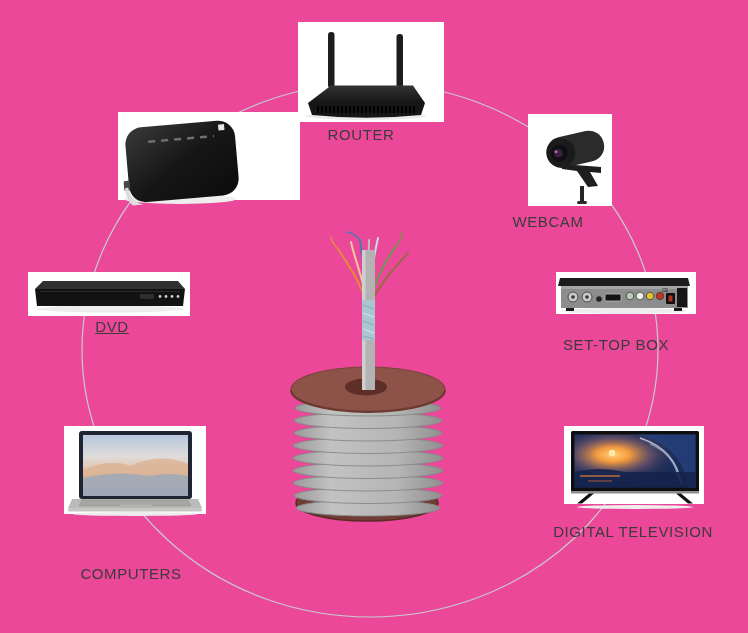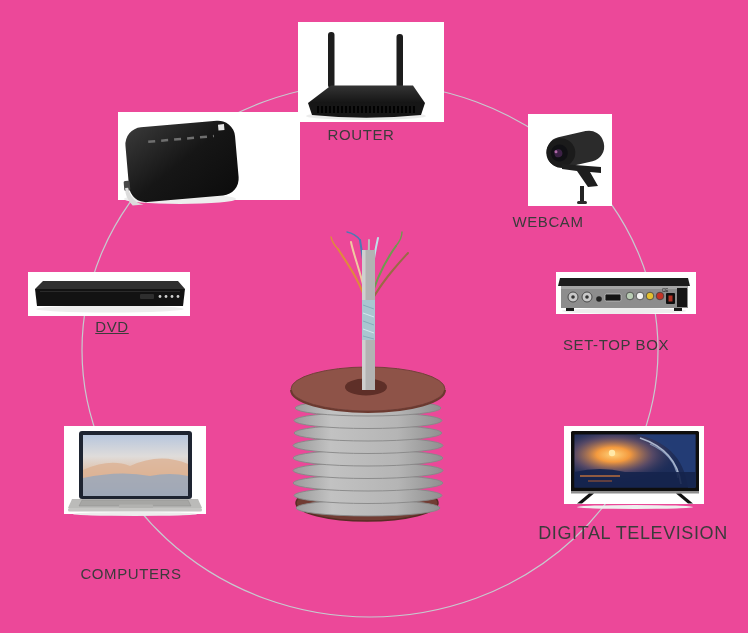--- a/index.html
+++ b/index.html
@@ -6,21 +6,21 @@
   #stage{
     position:relative;width:748px;height:633px;background:#ec4899;overflow:hidden;
     font-family:"Liberation Sans",sans-serif;
     padding-left:30px;
   }
   #artwork{position:absolute;left:0;top:0;}
   .device-label{
     position:absolute;transform:translateX(-50%);
     font-size:15px;letter-spacing:.6px;color:#3b3b3b;white-space:nowrap;
   }
-  .device-label.small{font-size:18px;}
+  .device-label.small{font-size:15px;}
 </style>
 </head>
 <body>
 
 <div id="stage">
 
 <svg id="artwork" width="748" height="633" viewBox="0 0 748 633">
   <defs>
     <linearGradient id="gSkyScreen" x1="0" y1="0" x2="0" y2="1">
       <stop offset="0" stop-color="#b7c6dd"></stop>

